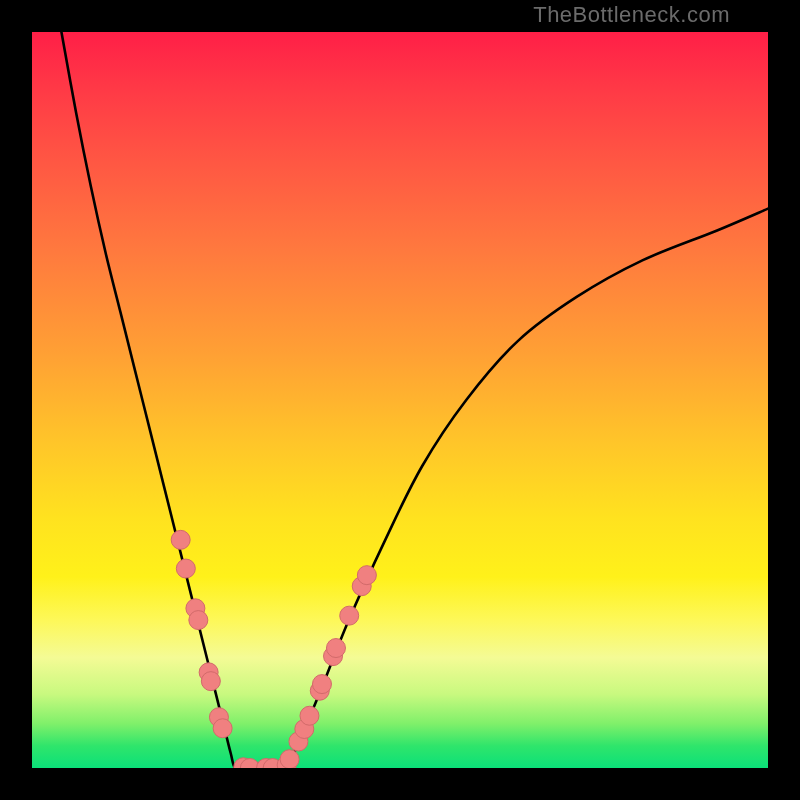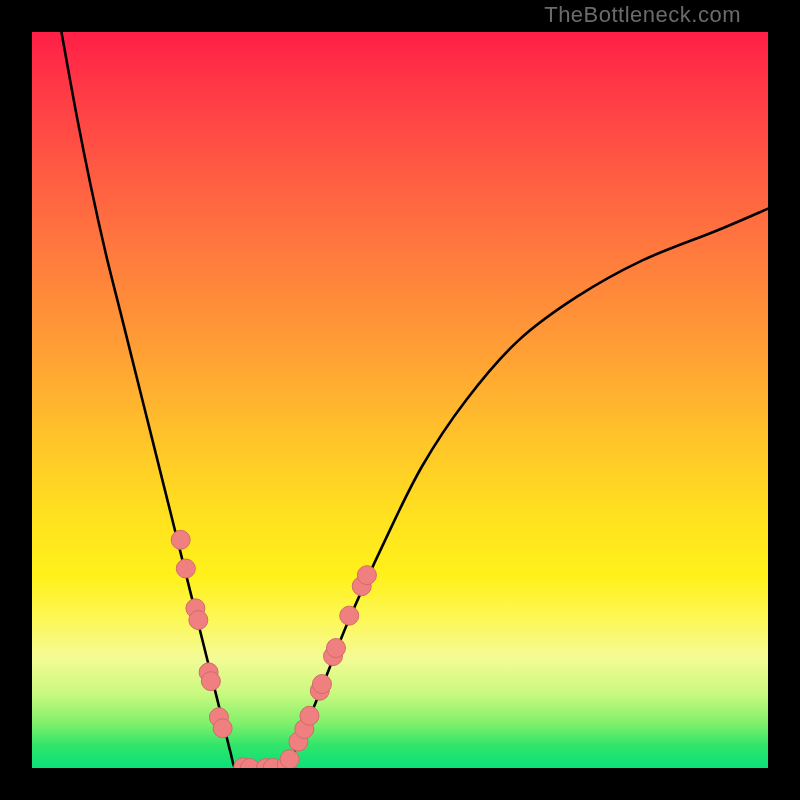--- a/index.html
+++ b/index.html
@@ -11,21 +11,20 @@
     background: #000;
     font-family: Arial, Helvetica, sans-serif;
   }
   .frame {
     position: absolute;
     left: 0;
     top: 0;
     width: 736px;
     height: 800px;
     background: #000;
-    padding-left: 11px;
   }
   .plot {
     position: absolute;
     left: 32px;
     top: 32px;
     width: 736px;
     height: 736px;
     
     background: linear-gradient(
       to bottom,

